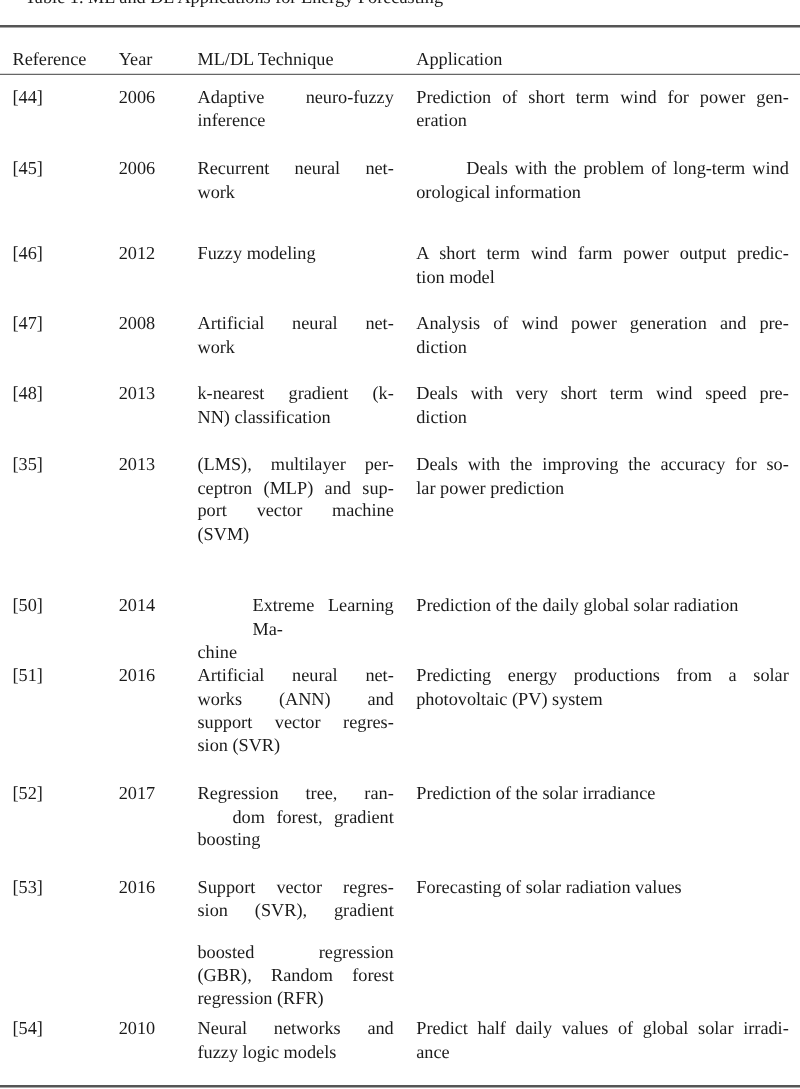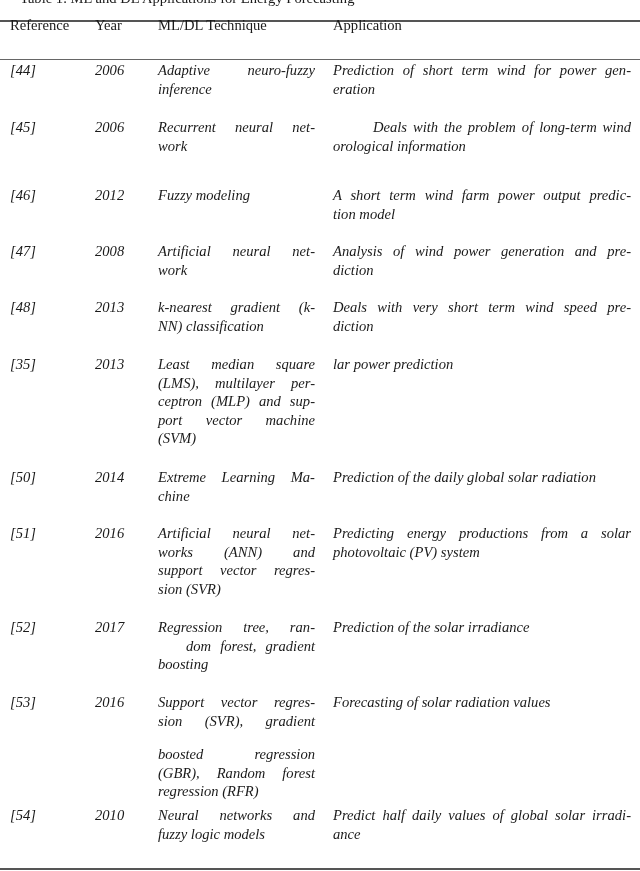--- a/index.html
+++ b/index.html
@@ -11,23 +11,23 @@
     line-height: 18.6px;
   }
   .caption {
     position: absolute; left: 20px; top: -11px;
     white-space: nowrap; font-size: 14.6px;
   }
   .rule { position: absolute; left: 0; width: 640px; background: #555; }
   .rule.top { top: 20px; height: 1.5px; }
   .rule.mid { top: 59px; height: 1px; background:#666; }
   .rule.bottom { top: 868px; height: 2px; }
-  .hdr { position: absolute; top: 16px; white-space: nowrap; }
+  .hdr { position: absolute; top: 39px; white-space: nowrap; }
   .row { position: absolute; left: 0; width: 640px; }
-  .cell { position: absolute; top: 0; font-style: italic; }
+  .cell { position: absolute; top: 8px; }
   .c-ref { left: 10px; }
   .c-year { left: 95px; }
   .c-tech { left: 158px; width: 157px; text-align: justify; text-align-last: left; }
   .c-app { left: 333px; width: 298px; text-align: justify; text-align-last: left; }
 </style>
 </head>
 <body>
 
 <div class="caption">Table 1. ML and DL Applications for Energy Forecasting</div>
 
@@ -98,35 +98,35 @@
         </div>
         <div class="cell c-app">
           <div style="text-align: justify; text-align-last: justify;">Deals with very short term wind speed pre-</div>
           <div>diction</div>
         </div>
       </div>
       <div class="row" style="top: 355px;">
         <div class="cell c-ref">[35]</div>
         <div class="cell c-year">2013</div>
         <div class="cell c-tech">
-          <div style="text-align: justify; text-align-last: justify;">Least median square</div>
           <div style="text-align: justify; text-align-last: justify;">(LMS), multilayer per-</div>
           <div style="text-align: justify; text-align-last: justify;">ceptron (MLP) and sup-</div>
           <div style="text-align: justify; text-align-last: justify;">port vector machine</div>
           <div>(SVM)</div>
         </div>
         <div class="cell c-app">
+          <div style="text-align: justify; text-align-last: justify;">Deals with the improving the accuracy for so-</div>
           <div>lar power prediction</div>
         </div>
       </div>
       <div class="row" style="top: 468px;">
         <div class="cell c-ref">[50]</div>
         <div class="cell c-year">2014</div>
         <div class="cell c-tech">
-          <div style="text-align: justify; text-align-last: justify;">Extreme Learning Ma-</div>
+          <div style="text-align: justify; text-align-last: justify; margin-left: 44px;">Extreme Learning Ma-</div>
           <div>chine</div>
         </div>
         <div class="cell c-app">
           <div>Prediction of the daily global solar radiation</div>
         </div>
       </div>
       <div class="row" style="top: 524px;">
         <div class="cell c-ref">[51]</div>
         <div class="cell c-year">2016</div>
         <div class="cell c-tech">

